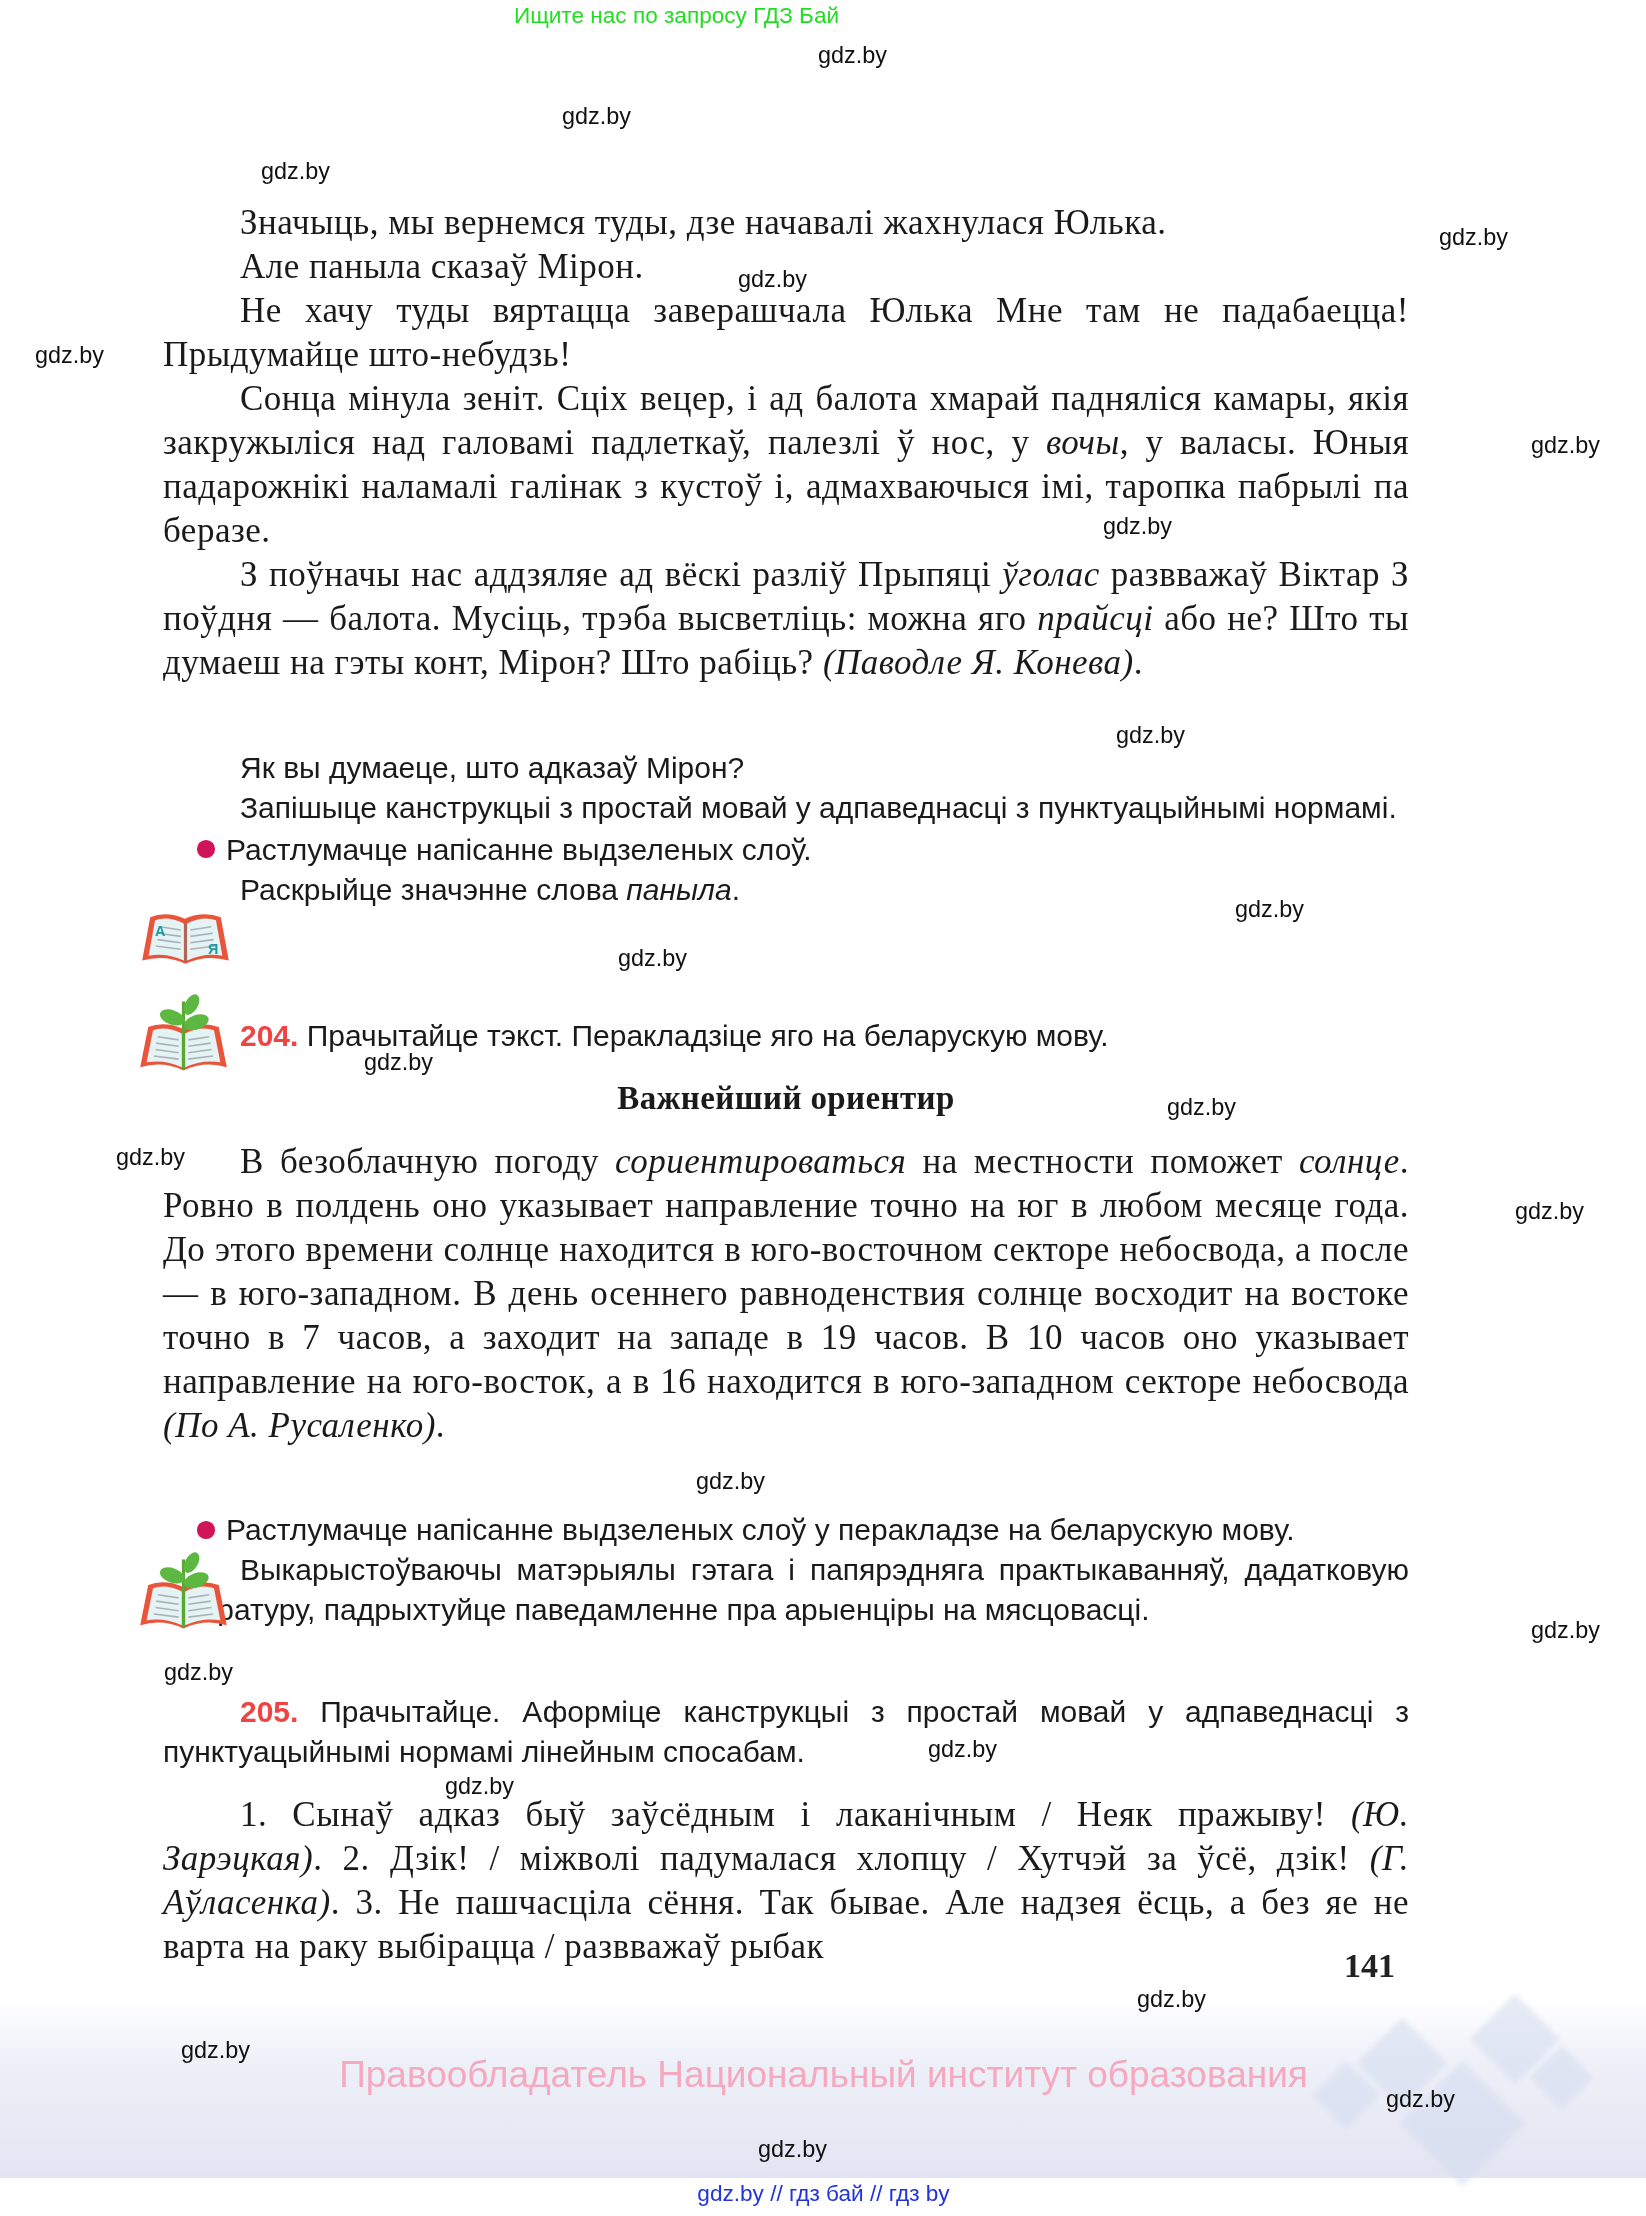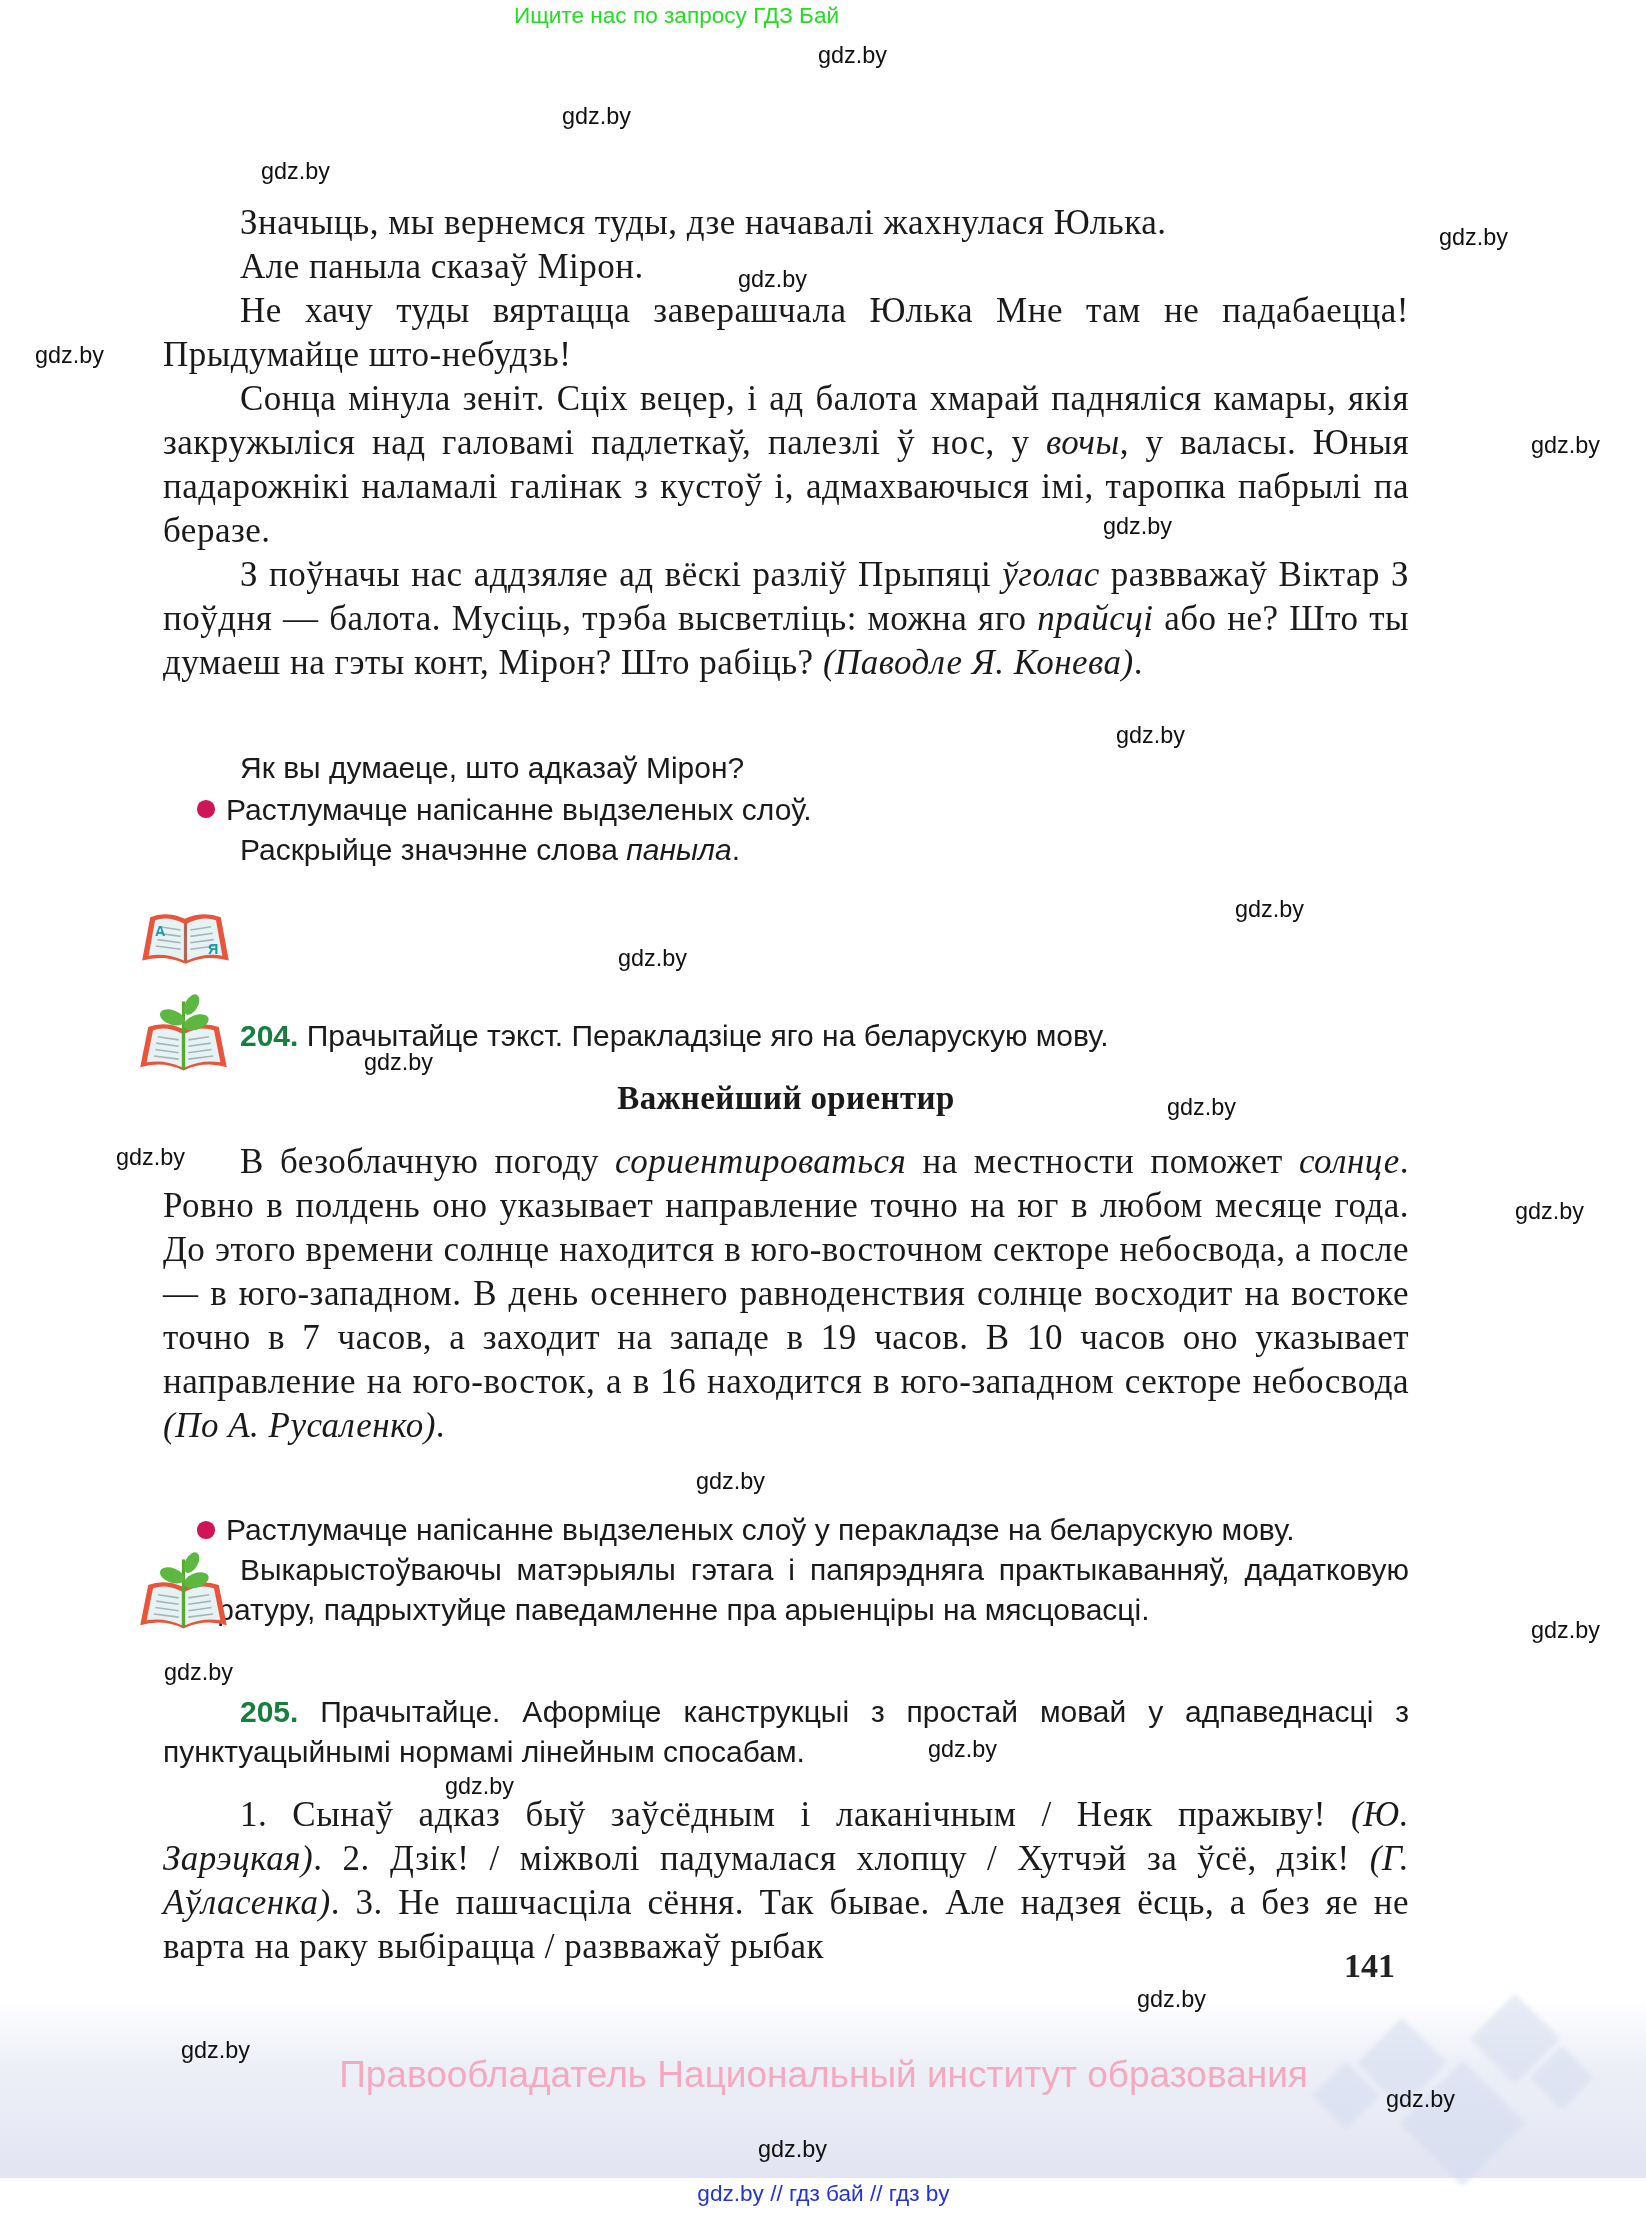--- a/index.html
+++ b/index.html
@@ -6,21 +6,21 @@
   body { width:1647px; height:2216px; position:relative; background:#ffffff; overflow:hidden; }
   .abs { position:absolute; }
   .wm { position:absolute; font-family:"Liberation Sans", sans-serif; font-size:23.4px; color:#111; white-space:nowrap; }
   .top-banner { position:absolute; top:3.2px; left:0; width:1353px; text-align:center; font-family:"Liberation Sans", sans-serif; font-size:22.6px; color:#22dd22; }
   .serif { font-family:"Liberation Serif", "DejaVu Serif", serif; font-size:35px; line-height:44px; color:#1a1a1a; text-align:justify; letter-spacing:0.5px; }
   .sans { font-family:"Liberation Sans", sans-serif; font-size:30px; line-height:40px; color:#1a1a1a; text-align:justify; }
   .block { position:absolute; left:163px; width:1246px; }
   .p { margin:0; text-indent:77px; }
   .last { text-align-last:left; }
   i, .it { font-style:italic; }
-  .num { color:#15803d; font-weight:bold; }
+  .num { color:#ef4444; font-weight:bold; }
   .bullet { display:inline-block; width:17.7px; height:17.7px; border-radius:50%; background:#d0145a; vertical-align:middle; margin-right:11.3px; position:relative; top:-2.4px; }
   .title { position:absolute; left:0; width:1572px; text-align:center; font-family:"Liberation Serif", serif; font-weight:bold; font-size:33px; color:#1a1a1a; letter-spacing:0.4px; }
   .footer-bg { position:absolute; left:0; top:1999px; width:1647px; height:179px; background:linear-gradient(to bottom, #ffffff 0%, #eef0f8 35%, #e2e4f2 100%); }
   .diamond { position:absolute; background:#d3dcef; opacity:0.55; transform:rotate(45deg); filter:blur(2.4px); }
   .copyright { position:absolute; top:2054px; left:0; width:1647px; text-align:center; font-family:"Liberation Sans", sans-serif; font-size:37px; color:#f4a9bf; }
   .pagenum { position:absolute; top:1947px; left:1344px; font-family:"Liberation Serif", serif; font-weight:bold; font-size:34px; color:#222; }
   .bottom-links { position:absolute; top:2181px; left:0; width:1647px; text-align:center; font-family:"Liberation Sans", sans-serif; font-size:22.6px; color:#2233dd; }
   svg { display:block; }
 </style>
 </head>
@@ -31,20 +31,21 @@
 <div class="block serif" style="top:201px;">
   <p class="p" style="text-align:left;">Значыць, мы вернемся туды, дзе начавалі жахнулася Юлька.</p>
   <p class="p" style="text-align:left;">Але паныла сказаў Мірон.</p>
   <p class="p last">Не хачу туды вяртацца заверашчала Юлька Мне там не падабаецца! Прыдумайце што-небудзь!</p>
   <p class="p last"><span>Сонца мінула зеніт. Сціх вецер, і ад балота хмарай падняліся камары, якія закружыліся над галовамі падлеткаў, палезлі ў нос, у </span><i>вочы</i><span>, у валасы. Юныя падарожнікі наламалі галінак з кустоў і, адмахваючыся імі, таропка пабрылі па беразе.</span></p>
   <p class="p last"><span>З поўначы нас аддзяляе ад вёскі разліў Прыпяці </span><i>ўголас</i><span> развважаў Віктар З поўдня — балота. Мусіць, трэба высветліць: можна яго </span><i>прайсці</i><span> або не? Што ты думаеш на гэты конт, Мірон? Што рабіць? </span><i>(Паводле Я. Конева)</i><span>.</span></p>
 </div>
 
 <div class="block sans" style="top:748px;">
   <p class="p">Як вы думаеце, што адказаў Мірон?</p>
+  <p class="p last">Запішыце канструкцыі з простай мовай у адпаведнасці з пунктуацыйнымі нормамі.</p>
   <p class="p" style="text-indent:34px;margin-top:1.6px;"><span class="bullet"></span><span>Растлумачце напісанне выдзеленых слоў.</span></p>
   <p class="p"><span>Раскрыйце значэнне слова </span><i>паныла</i><span>.</span></p>
 </div>
 
 <div class="abs" style="left:139px;top:909px;">
   <svg width="93" height="58" viewBox="0 0 116 72">
     <path d="M4 64 L14 10 Q34 2 57 12 Q80 2 102 10 L112 64 Q84 56 58 68 Q32 56 4 64 Z" fill="#e9553a"></path>
     <path d="M12 58 L20 14 Q36 8 56 18 L56 64 Q34 54 12 58 Z" fill="#e6f3f4"></path>
     <path d="M104 58 L96 14 Q80 8 60 18 L60 64 Q82 54 104 58 Z" fill="#e6f3f4"></path>
     <line x1="58" y1="18" x2="58" y2="66" stroke="#2a9aa0" stroke-width="2"></line>

